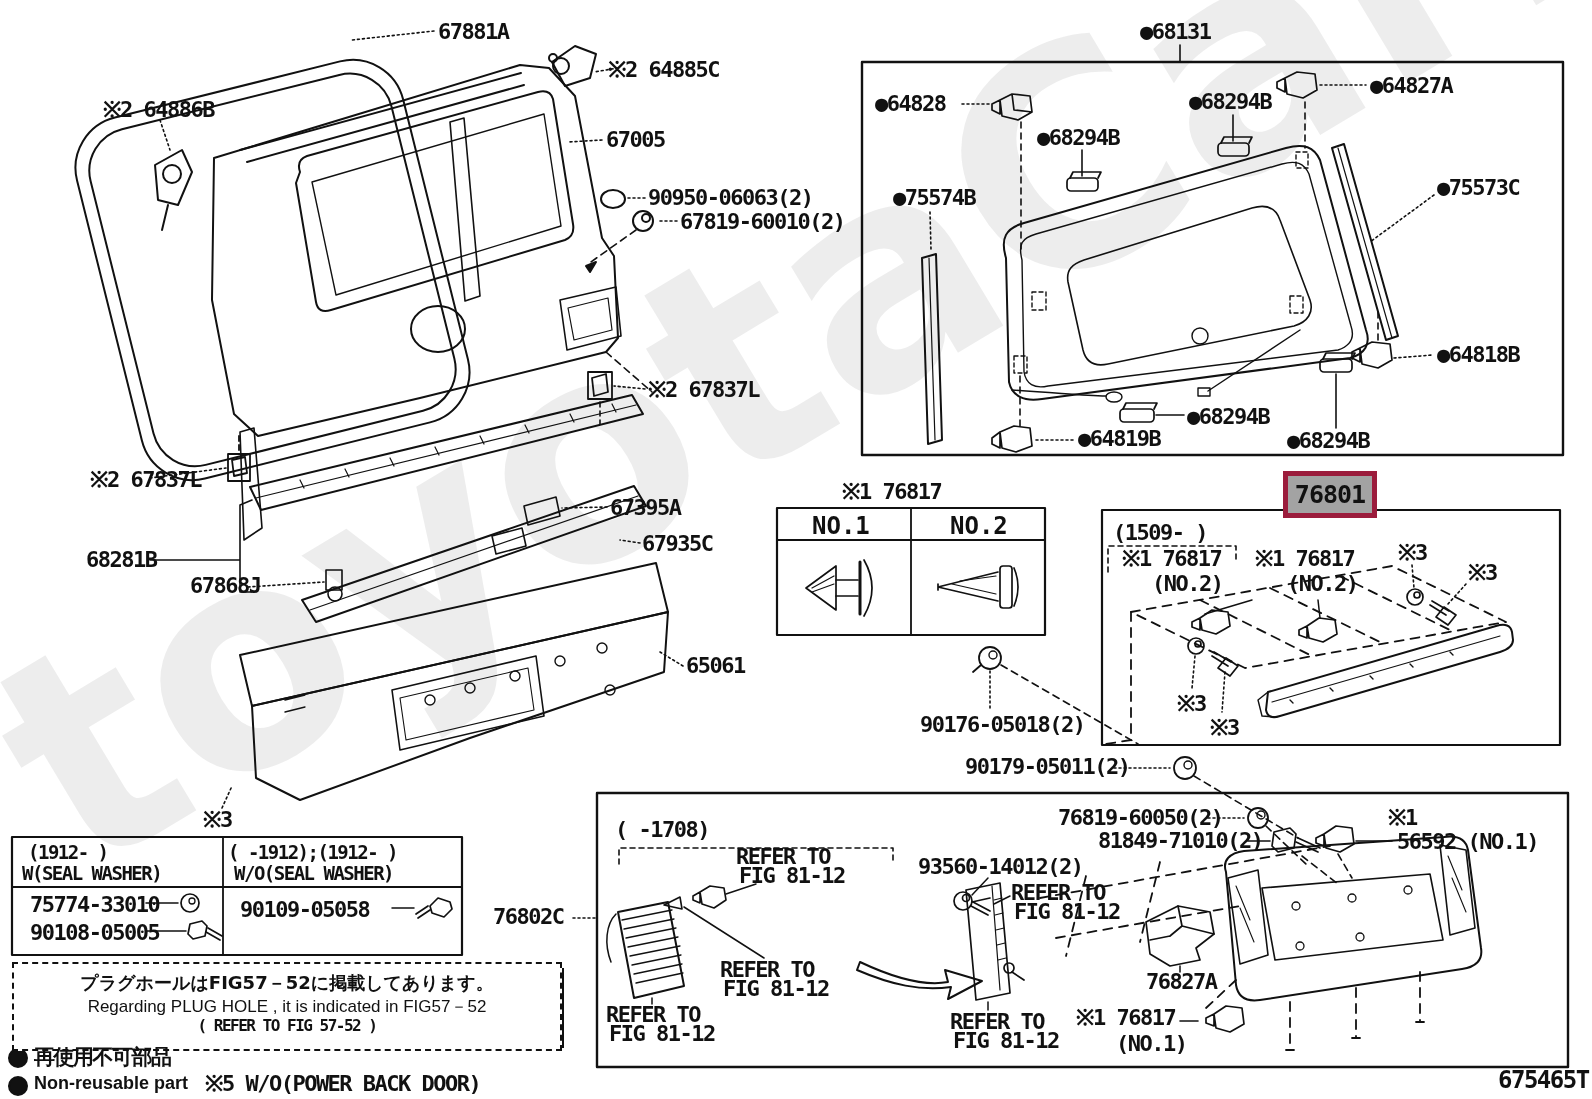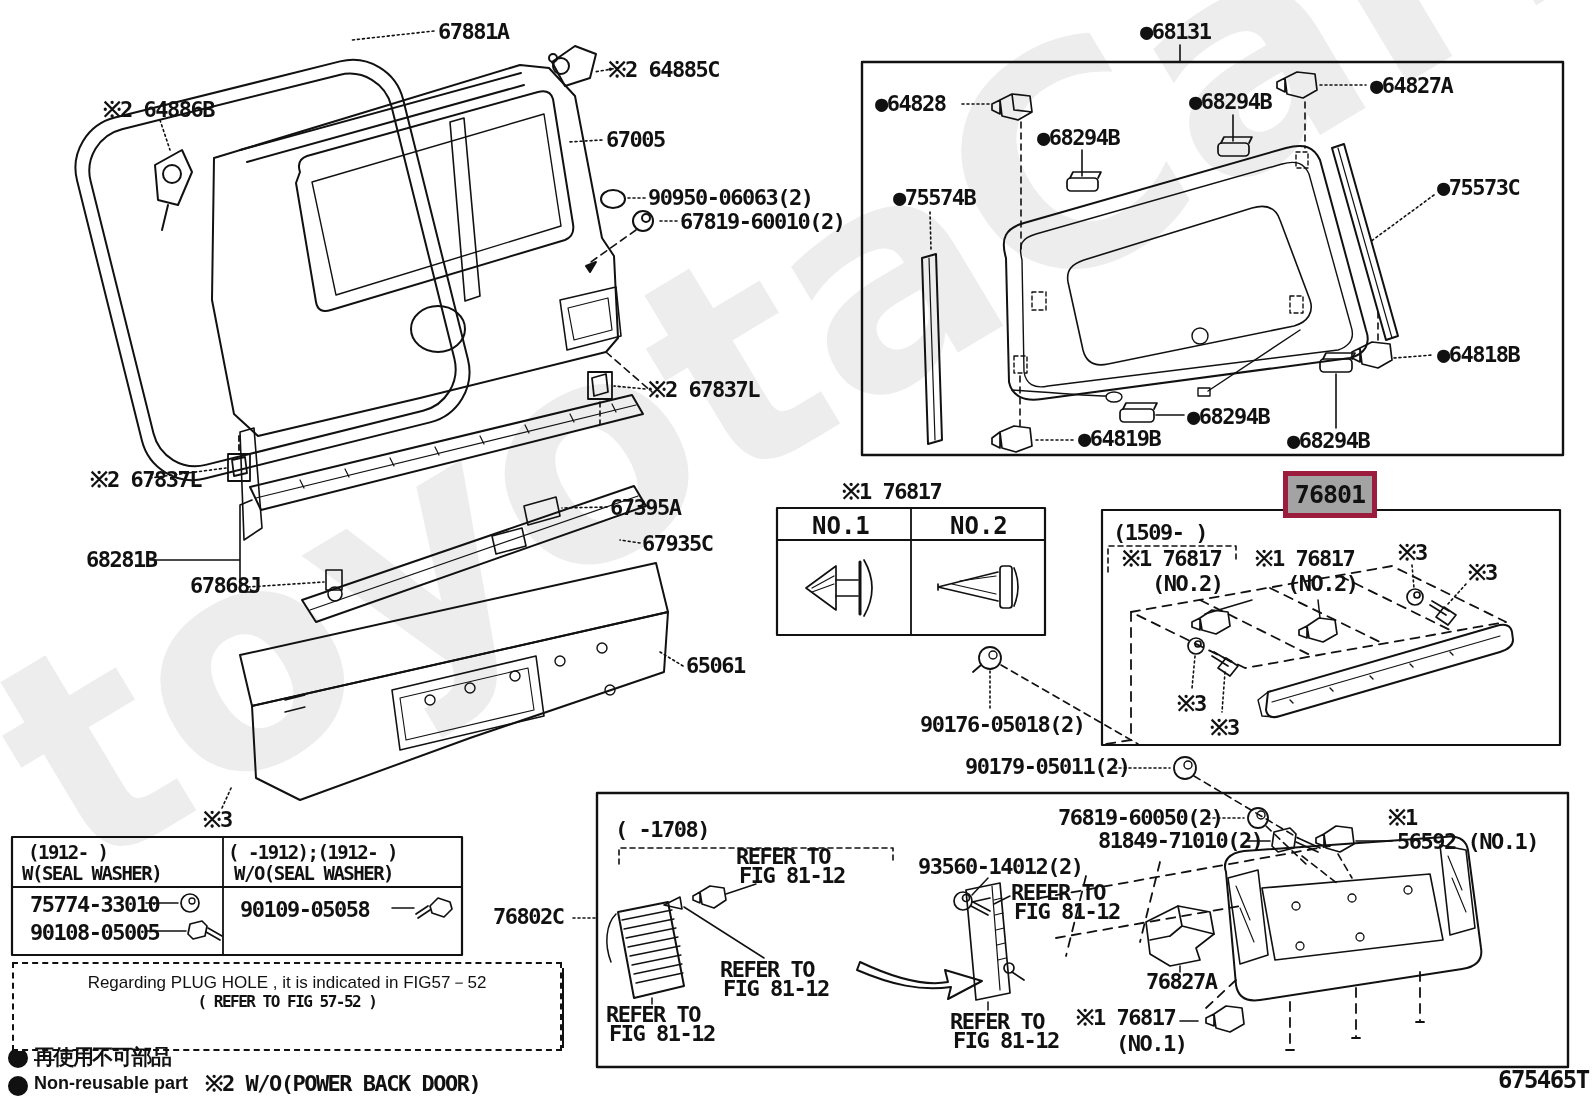--- a/index.html
+++ b/index.html
@@ -451,23 +451,24 @@
   <div class="pn small" style="left:28px;top:843px">(1912-      )</div>
   <div class="pn small" style="left:22px;top:864px">W(SEAL WASHER)</div>
   <div class="pn small" style="left:228px;top:843px">(   -1912);(1912-   )</div>
   <div class="pn small" style="left:234px;top:864px">W/O(SEAL WASHER)</div>
   <div class="pn" style="left:30px;top:893px">75774-33010</div>
   <div class="pn" style="left:30px;top:921px">90108-05005</div>
   <div class="pn" style="left:240px;top:898px">90109-05058</div>
 
   <div class="noteshadow" style="left:18px;top:968px;width:546px;height:80px"></div>
   <div class="notebox" style="left:12px;top:962px;width:546px;height:78px">
+    <div class="jp" style="font-size:18px;font-weight:bold">プラグホールはFIG57－52に掲載してあります。</div>
     <div style="font-size:17px;font-family:'Liberation Sans',sans-serif">Regarding PLUG HOLE , it is indicated in FIG57－52</div>
     <div class="pn" style="position:static;font-size:16px">(  REFER TO FIG 57-52  )</div>
   </div>
 
   <div class="pn jp" style="left:34px;top:1046px;font-size:21px">再使用不可部品</div>
   <div class="pn" style="left:34px;top:1074px;font-size:18px;font-family:'Liberation Sans',sans-serif;letter-spacing:0">Non-reusable part</div>
-  <div class="pn" style="left:205px;top:1072px">※2 W/O(POWER BACK DOOR)</div>
+  <div class="pn" style="left:205px;top:1072px">※5 W/O(POWER BACK DOOR)</div>
 
   <div class="pn" style="left:1498px;top:1068px;font-size:24px">675465T</div>
 
 </div>
 
 </body></html>

